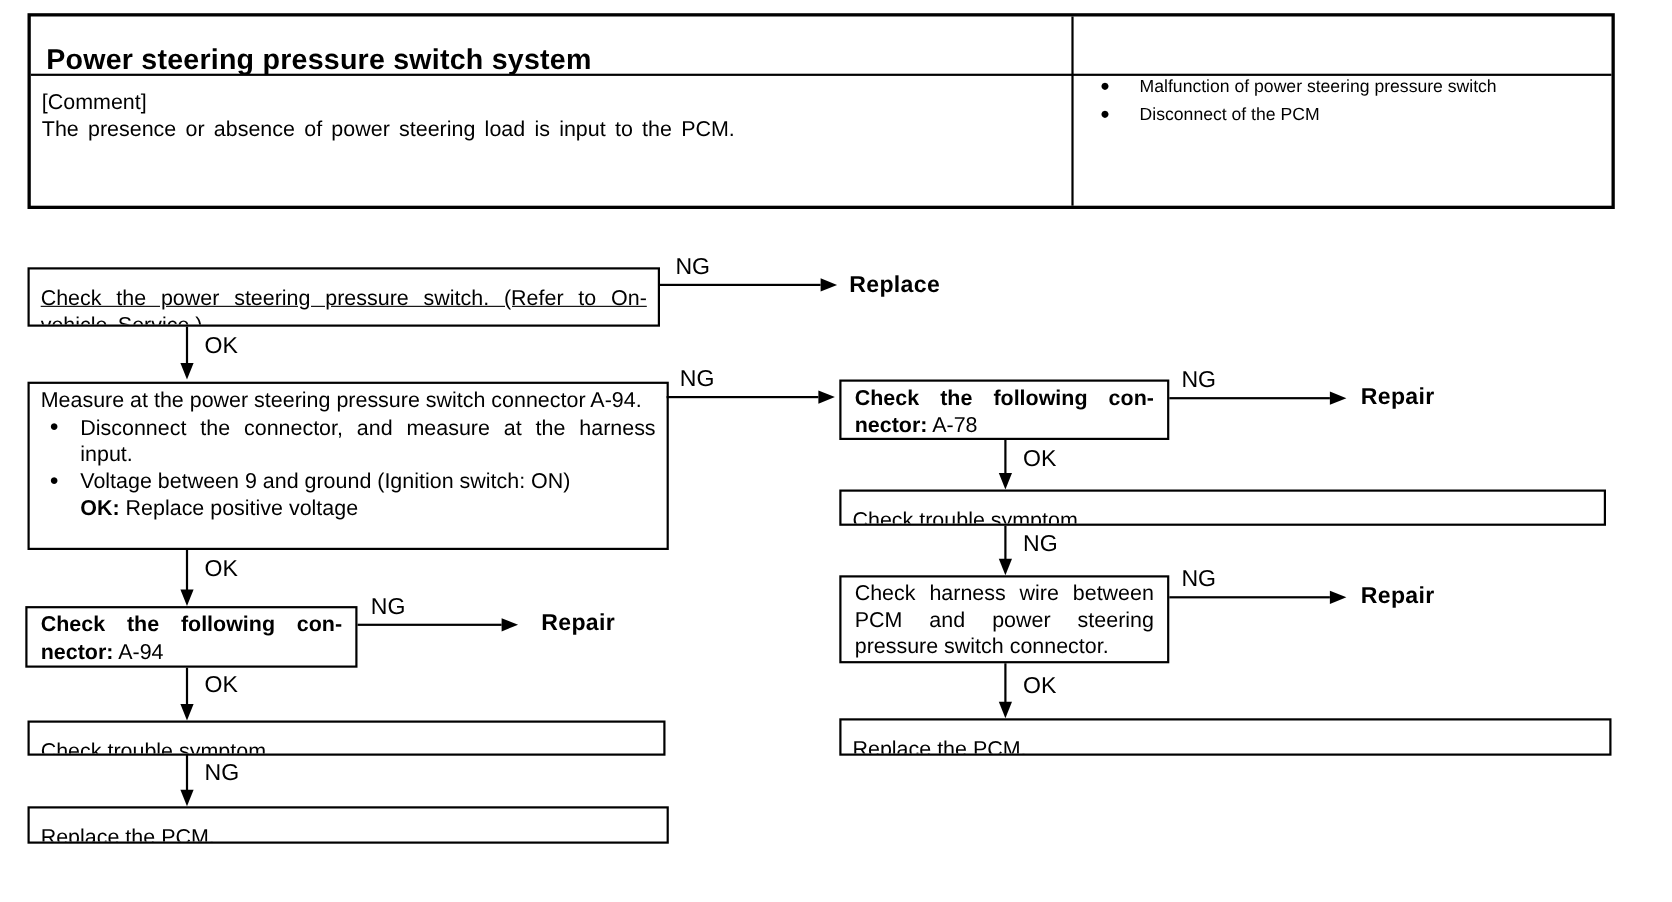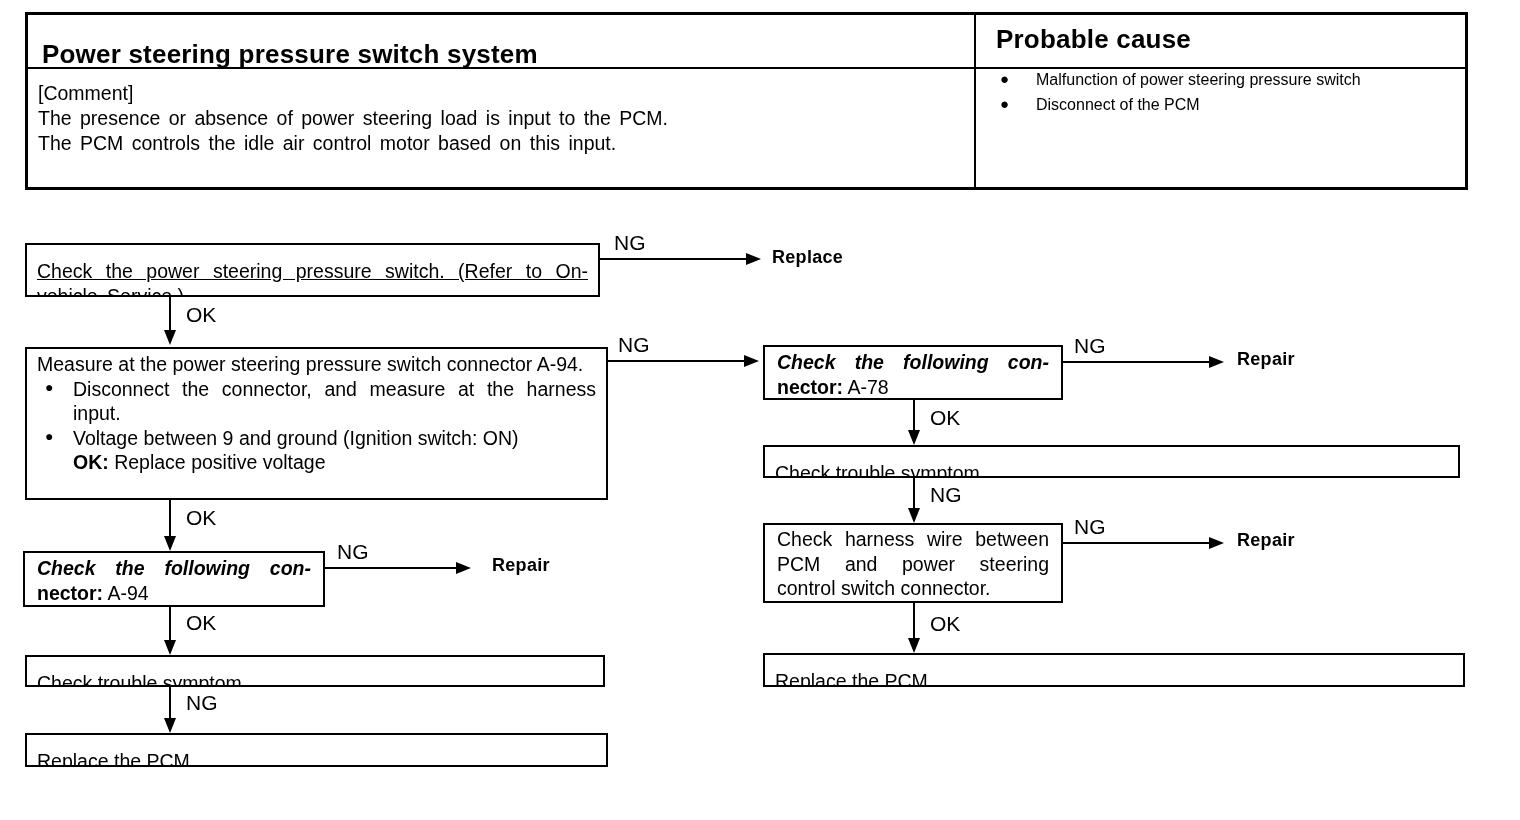--- a/index.html
+++ b/index.html
@@ -13,46 +13,44 @@
   .tbl .hdiv{position:absolute;left:0;top:52px;width:100%;height:2px;background:#000;}
   .tbl-title{position:absolute;font-size:26px;font-weight:bold;letter-spacing:0.2px;white-space:nowrap;}
   .tbl-body{position:absolute;font-size:19.5px;line-height:25px;}
   .cause-list{position:absolute;left:966px;top:52px;width:462px;font-size:16px;line-height:25px;}
   .cause-item{position:relative;padding-left:42px;text-align:justify;}
   .cause-item::before{content:"\25CF";position:absolute;left:6px;top:-1px;font-size:15px;}
   
   .fbox{position:absolute;border:2px solid #000;background:#fff;font-size:19.5px;line-height:24.5px;box-sizing:border-box;overflow:hidden;}
   .pad{padding:14px 10px;text-decoration:underline;}
   .just{text-align:justify;}
-  .jline{display:block;text-align:justify;text-align-last:justify;font-style:italic;}
+  .jline{display:block;text-align:justify;text-align-last:justify;}
   .b{font-weight:bold;}
   .blt{position:relative;padding-left:36px;}
   .blt::before{content:"\25CF";position:absolute;left:8px;top:-2px;font-size:14px;}
   
   .hline{position:absolute;height:2px;background:#000;}
   .vline{position:absolute;width:2px;background:#000;}
   .ah-right{position:absolute;width:0;height:0;border-top:6px solid transparent;border-bottom:6px solid transparent;border-left:15px solid #000;}
   .ah-down{position:absolute;width:0;height:0;border-left:6px solid transparent;border-right:6px solid transparent;border-top:15px solid #000;}
   .lbl{position:absolute;font-size:21px;white-space:nowrap;}
-  .res{position:absolute;font-size:18px;font-weight:bold;white-space:nowrap;letter-spacing:0.3px;}
+  .res{position:absolute;font-size:21px;font-weight:bold;white-space:nowrap;letter-spacing:0.3px;}
 </style>
 </head>
 <body>
 
 <div id="canvas">
 
   <div class="tbl">
     <div class="vdiv"></div>
     <div class="hdiv"></div>
     <div class="tbl-title" style="left:14px;top:12px;margin-top:12px;">Power steering pressure switch system</div>
-    <div class="tbl-title" style="left:968px;top:9px;">Probable cause</div>
     <div class="tbl-body" style="left:10px;top:66px;width:920px;">
       <div>[Comment]</div>
       <div style="word-spacing:3px;">The presence or absence of power steering load is input to the PCM.</div>
-      <div style="word-spacing:3px;">The PCM controls the idle air control motor based on this input.</div>
     </div>
     <div class="cause-list">
       <div class="cause-item">Malfunction of power steering pressure switch</div>
       <div class="cause-item">Disconnect of the PCM</div>
     </div>
   </div>
 
   <div class="fbox pad just" style="left:25px;top:243px;width:575px;height:54px;word-spacing:4px;">Check the power steering pressure switch. (Refer to On-vehicle Service.)</div>
 
   <div class="fbox" style="left:25px;top:347px;width:583px;height:153px;padding:3px 10px;">
@@ -66,21 +64,21 @@
   </div>
 
   <div class="fbox" style="left:763px;top:345px;width:300px;height:55px;padding:3px 12px;">
     <span class="jline b">Check the following con-</span>
     <span class="b">nector:</span>
     <span>A-78</span>
   </div>
 
   <div class="fbox pad" style="left:763px;top:445px;width:697px;height:33px;">Check trouble symptom.</div>
 
-  <div class="fbox just" style="left:763px;top:523px;width:300px;height:80px;padding:2px 12px;">Check harness wire between PCM and power steering control switch connector.</div>
+  <div class="fbox just" style="left:763px;top:523px;width:300px;height:80px;padding:2px 12px;">Check harness wire between PCM and power steering pressure switch connector.</div>
 
   <div class="fbox pad" style="left:763px;top:653px;width:702px;height:34px;">Replace the PCM.</div>
 
   <div class="fbox" style="left:23px;top:551px;width:302px;height:56px;padding:3px 12px;">
     <span class="jline b">Check the following con-</span>
     <span class="b">nector:</span>
     <span>A-94</span>
   </div>
 
   <div class="fbox pad" style="left:25px;top:655px;width:580px;height:31px;">Check trouble symptom.</div>

